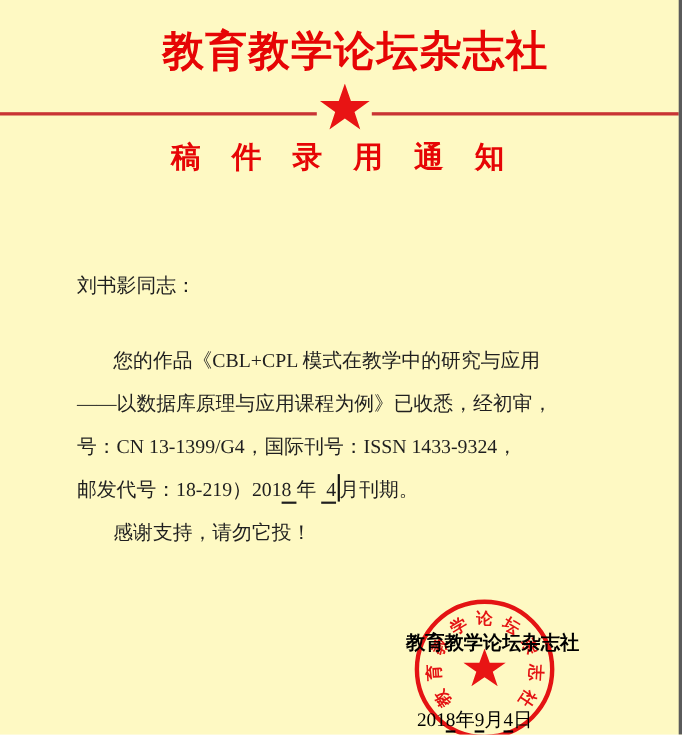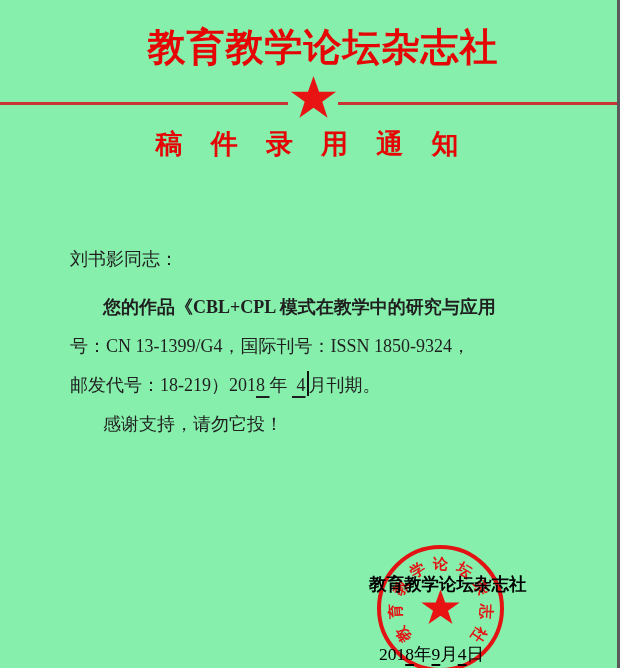--- a/index.html
+++ b/index.html
@@ -1,17 +1,17 @@
 <!DOCTYPE html>
 <html><head>
 <meta charset="utf-8">
 <style>
   html,body{margin:0;padding:0;background:#fff;}
   .page{
-    position:relative;width:620px;height:668px;background:#86efac;
+    position:relative;width:620px;height:668px;background:#fef9c3;
     overflow:hidden;font-family:"Liberation Serif","DejaVu Serif",serif;
   }
   .right-edge{
     position:absolute;top:0;right:0;width:3px;height:668px;background:#5a5a5a;
   }
   
   .org-title{
     position:absolute;top:24px;left:0;width:100%;text-align:center;
     transform:translateX(13px);
     font-size:38px;line-height:46px;font-weight:bold;color:#e60505;
@@ -33,21 +33,21 @@
   }
   
   .body-block{
     position:absolute;left:70px;top:240px;width:500px;
     font-size:18px;color:#1f1f1f;
   }
   .bodyline{
     height:39px;line-height:39px;white-space:pre;
   }
   .bodyline.indent{padding-left:33px;}
-  .bodyline.second{margin-top:9px;font-weight:bold;}
+  .bodyline.second{margin-top:30px;}
   .blank-fill{
     text-decoration:underline;
     text-underline-offset:5px;
     text-decoration-thickness:1.5px;
   }
   .caret{
     display:inline-block;width:2px;height:25px;background:#111;
     vertical-align:-5px;margin-left:1px;
   }
   
@@ -92,21 +92,22 @@
 
   <div class="rule left"></div>
   <div class="rule right"></div>
   <div class="star header-star"></div>
 
   <div class="notice-title">稿 件 录 用 通 知</div>
 
   <div class="body-block">
     <div class="bodyline">刘书影同志：</div>
     <div class="bodyline indent second">您的作品《CBL+CPL 模式在教学中的研究与应用</div>
-    <div class="bodyline">号：CN 13-1399/G4，国际刊号：ISSN 1850-9324，</div>
+    <div class="bodyline">——以数据库原理与应用课程为例》已收悉，经初审，</div>
+    <div class="bodyline">号：CN 13-1399/G4，国际刊号：ISSN 1433-9324，</div>
     <div class="bodyline"><span>邮发代号：18-219）201</span><span class="blank-fill">8 </span><span>年 </span><span class="blank-fill"> 4</span><span class="caret"></span><span>月刊期。</span></div>
     <div class="bodyline indent">感谢支持，请勿它投！</div>
   </div>
 
   <div class="stamp">
     <div class="seal-text">
       <span class="seal-char">教</span>
       <span class="seal-char">育</span>
       <span class="seal-char">教</span>
       <span class="seal-char">学</span>

